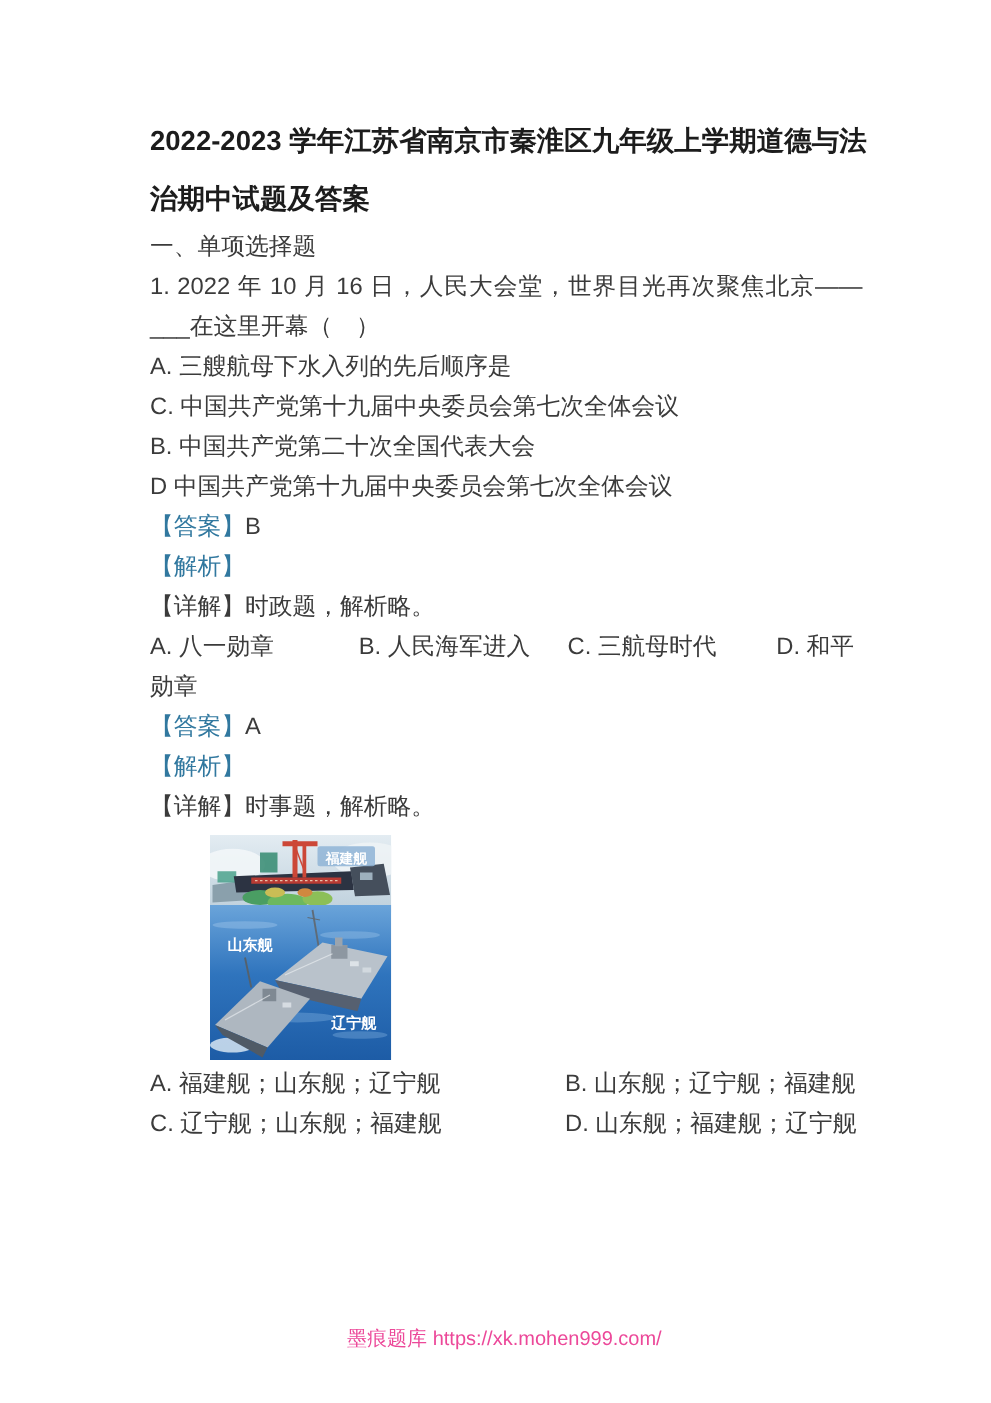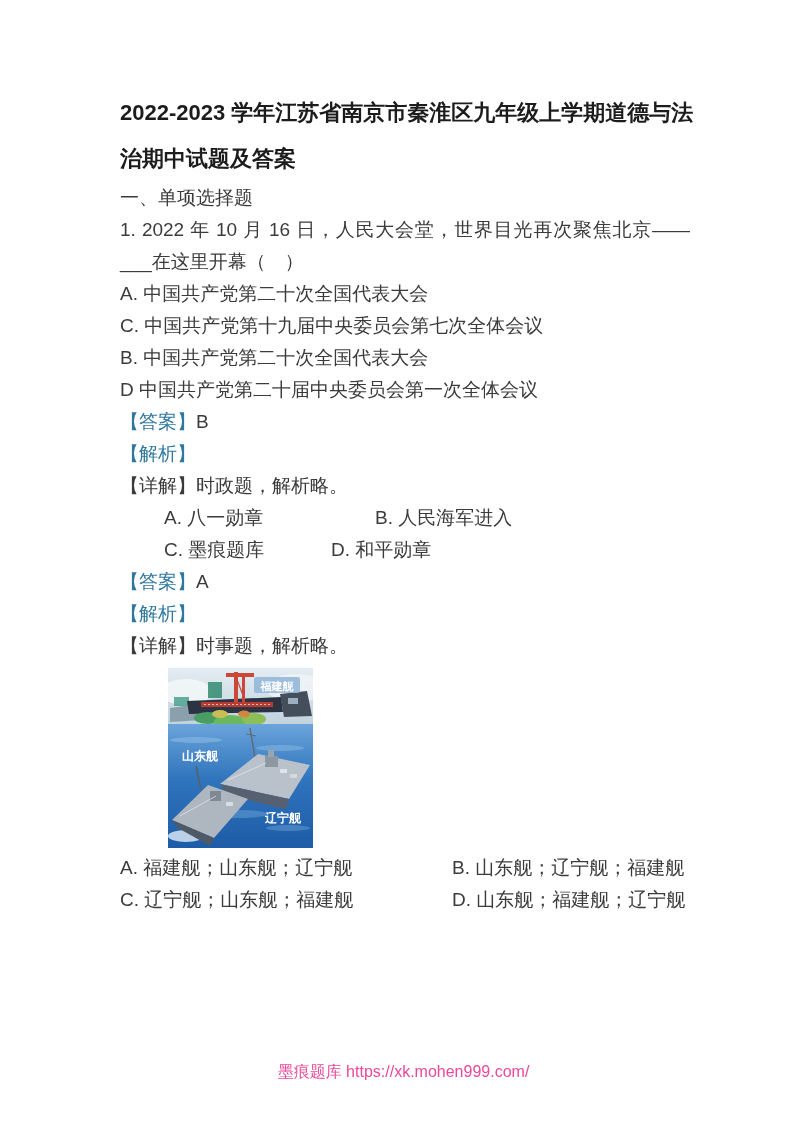--- a/index.html
+++ b/index.html
@@ -12,52 +12,52 @@
   .content {
     position:absolute; left:113px; top:0; width:570px; padding-top:90px;
   }
   .doc-title {
     width:592px; margin:0; font-size:22px; line-height:46px;
     font-weight:bold; color:#1c1c1c; text-align:left;
   }
   p.line { font-size:19px; line-height:32px; margin:0; }
   .stem { text-align:justify; }
   .blue { color:#31789f;text-align:right; }
-  .optcol { display:inline-block; width:167px;margin-left:44px; }
+  .optcol { display:inline-block; width:167px; }
   .optwrap { width:566px; }
   .col-a { display:inline-block; width:332px; }
   figure.carriers { margin:6px 0 4px 5px; width:145px; height:180px;padding-left:43px; }
   .footer {
     position:absolute; top:1060px; left:0; width:793px; text-align:center;
     color:#ec4899; font-size:16px; line-height:24px;
   }
 </style>
 </head>
 <body>
 
 <div class="page">
   <div class="content">
 
     <h1 class="doc-title">2022-2023 学年江苏省南京市秦淮区九年级上学期道德与法治期中试题及答案</h1>
 
     <p class="line">一、单项选择题</p>
 
     <div>
       <p class="line stem">1. 2022 年 10 月 16 日，人民大会堂，世界目光再次聚焦北京——___在这里开幕（　）</p>
-      <p class="line">A. 中国共产党第二十次全国代表大会</p>
+      <p class="line">A. 三艘航母下水入列的先后顺序是</p>
       <p class="line">C. 中国共产党第十九届中央委员会第七次全体会议</p>
       <p class="line">B. 中国共产党第二十次全国代表大会</p>
-      <p class="line">D 中国共产党第二十届中央委员会第一次全体会议</p>
+      <p class="line">D 中国共产党第十九届中央委员会第七次全体会议</p>
       <p class="line"><span class="blue">【答案】</span><span>B</span></p>
       <p class="line"><span class="blue">【解析】</span></p>
       <p class="line"><span>【详解】</span><span>时政题，解析略。</span></p>
     </div>
 
     <div>
-      <p class="line optwrap"><span class="optcol">A. 八一勋章</span><span class="optcol">B. 人民海军进入</span><span class="optcol">C. 墨痕题库</span><span>D. 和平勋章</span></p>
+      <p class="line optwrap"><span class="optcol">A. 八一勋章</span><span class="optcol">B. 人民海军进入</span><span class="optcol">C. 三航母时代</span><span>D. 和平勋章</span></p>
       <p class="line"><span class="blue">【答案】</span><span>A</span></p>
       <p class="line"><span class="blue">【解析】</span></p>
       <p class="line"><span>【详解】</span><span>时事题，解析略。</span></p>
     </div>
 
     <div>
 
       <figure class="carriers">
         <svg width="145" height="180" viewBox="0 0 145 180" xmlns="http://www.w3.org/2000/svg">
           <defs>

